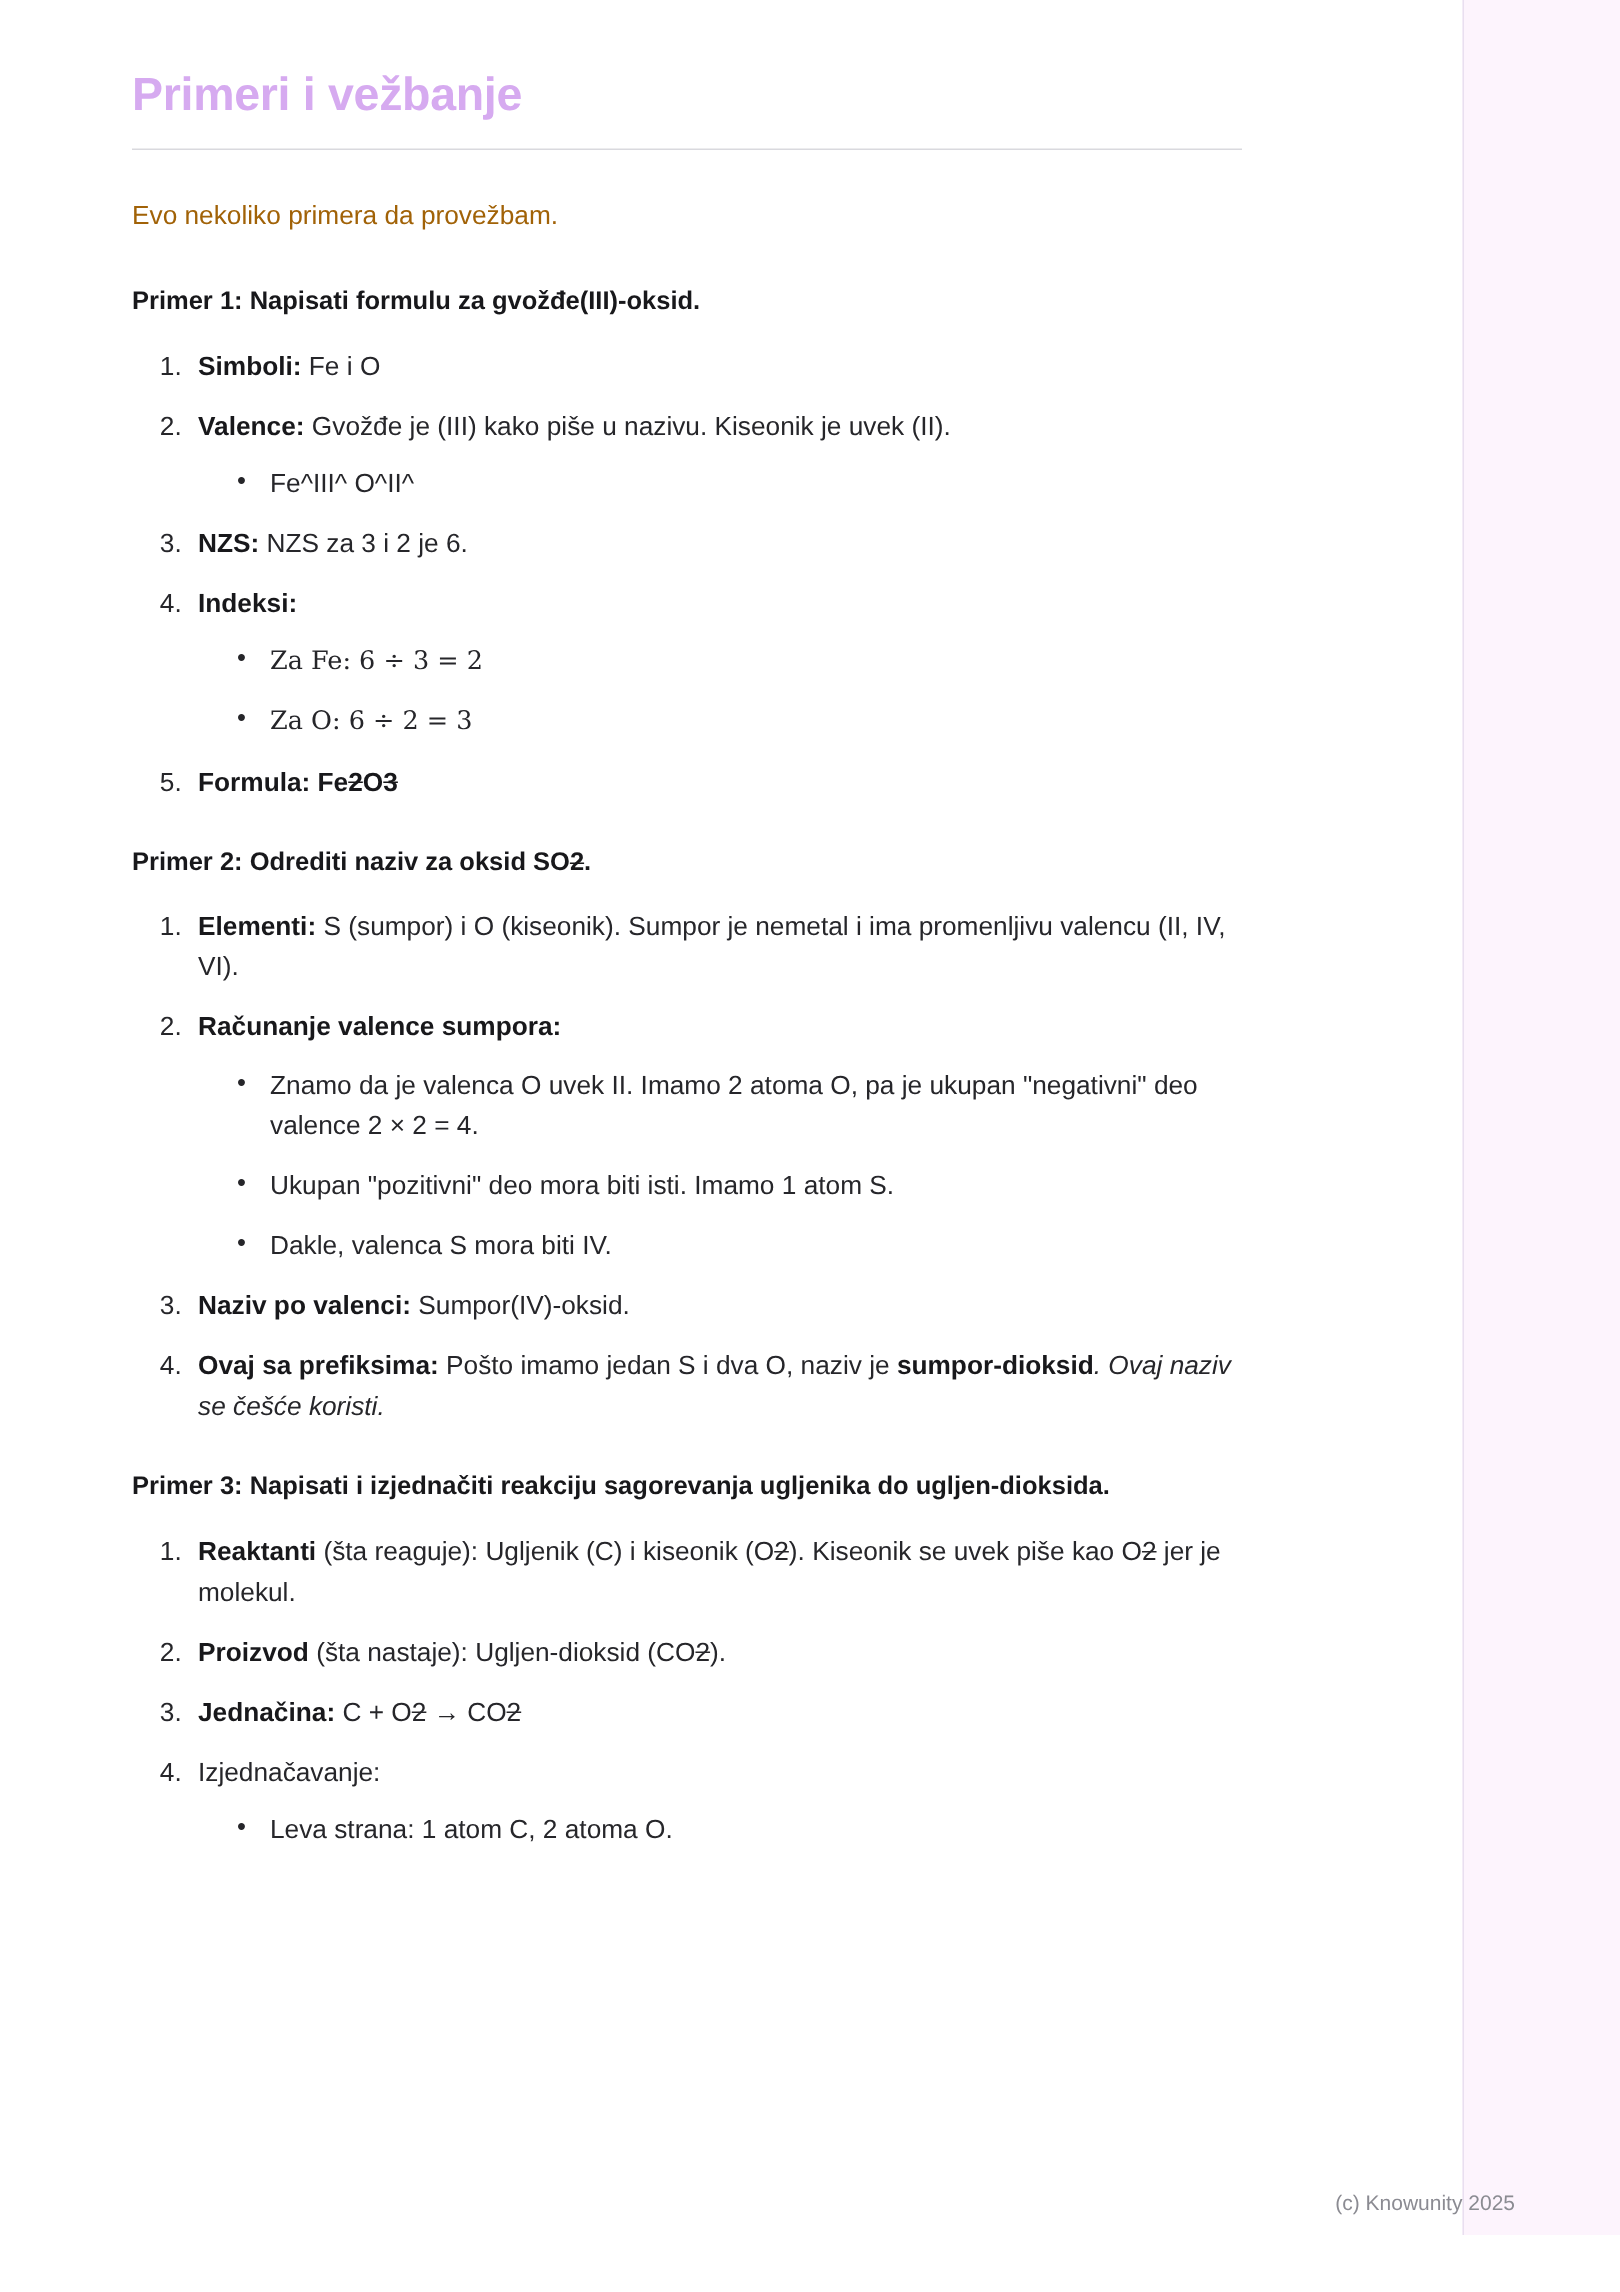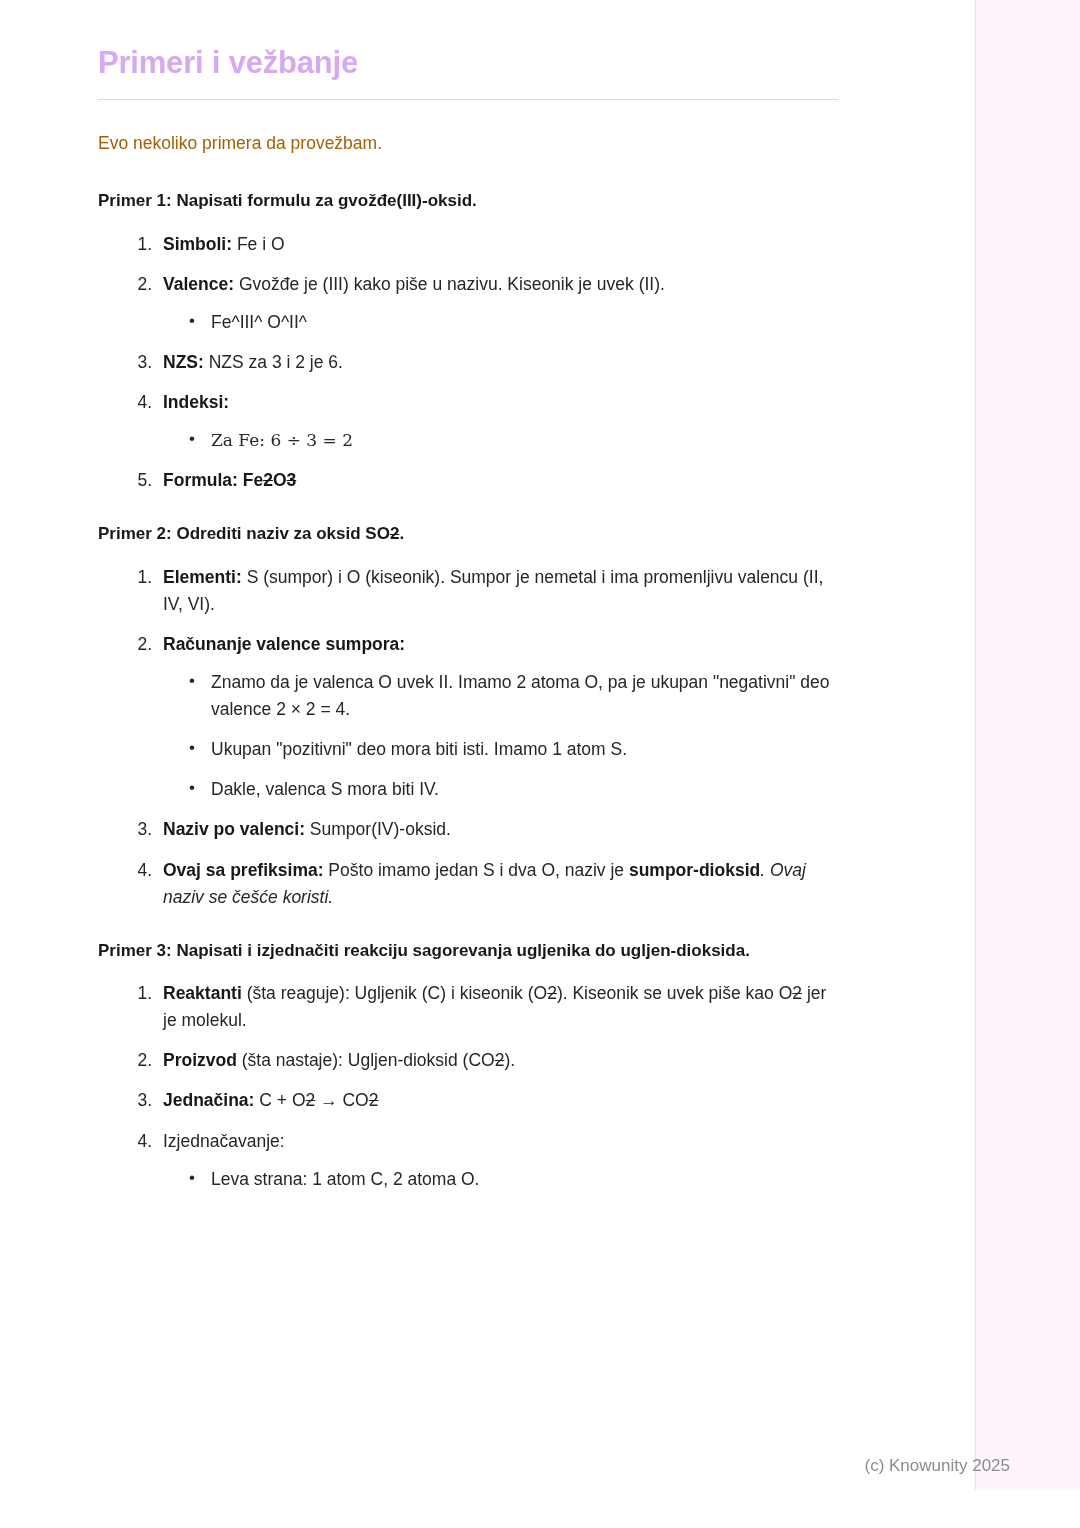--- a/index.html
+++ b/index.html
@@ -25,21 +25,21 @@
     position: absolute;
     top: 0;
     right: 0;
     width: 104px;
     height: 1490px;
     background: #fdf4fd;
     border-left: 1px solid #e9dff0;
   }
   .content {
     position: absolute;
-    left: 98px;
+    left: 88px;
     top: 44px;
     width: 740px;
   }
   h1.title {
     font-size: 31px;
     line-height: 1.2;
     font-weight: bold;
     color: #d6aaf0;
     margin: 0 0 18px 0;
     letter-spacing: -0.2px;
@@ -70,21 +70,20 @@
   ol.steps {
     margin: 0 0 26px 0;
     padding-left: 38px;
     font-size: 17.5px;
     line-height: 1.55;
     color: #26262a;
   }
   ol.steps > li {
     margin-bottom: 13px;
     padding-left: 6px;
-    margin-left: 21px;
   }
   ol.steps > li:last-child { margin-bottom: 0; }
   ul.subs {
     list-style: none;
     margin: 11px 0 13px 0;
     padding-left: 26px;
     font-size: 17.5px;
     line-height: 1.55;
   }
   ul.subs > li {
@@ -108,21 +107,21 @@
     font-size: 17px;
   }
   .struck {
     text-decoration: line-through;
     text-decoration-thickness: 1px;
   }
   .footer {
     position: absolute;
     right: 70px;
     bottom: 52px;
-    font-size: 17px;
+    font-size: 14px;
     color: #8b8b92;
   }
 </style>
 </head>
 <body>
 
 <div class="page">
 
   <div class="right-strip"></div>
 
@@ -144,20 +143,21 @@
           <li>Fe^III^ O^II^</li>
         </ul>
       </li>
       <li>
         <b>NZS:</b><span> NZS za 3 i 2 je 6.</span>
       </li>
       <li>
         <b>Indeksi:</b>
         <ul class="subs">
           <li><span class="math">Za Fe: 6 ÷ 3 = 2</span></li>
+          <li><span class="math">Za O: 6 ÷ 2 = 3</span></li>
         </ul>
       </li>
       <li>
         <b>Formula: Fe<span class="struck">2</span>O<span class="struck">3</span></b>
       </li>
     </ol>
 
     <p class="example-head">Primer 2: Odrediti naziv za oksid SO<span class="struck">2</span>.</p>
     <ol class="steps">
       <li>

